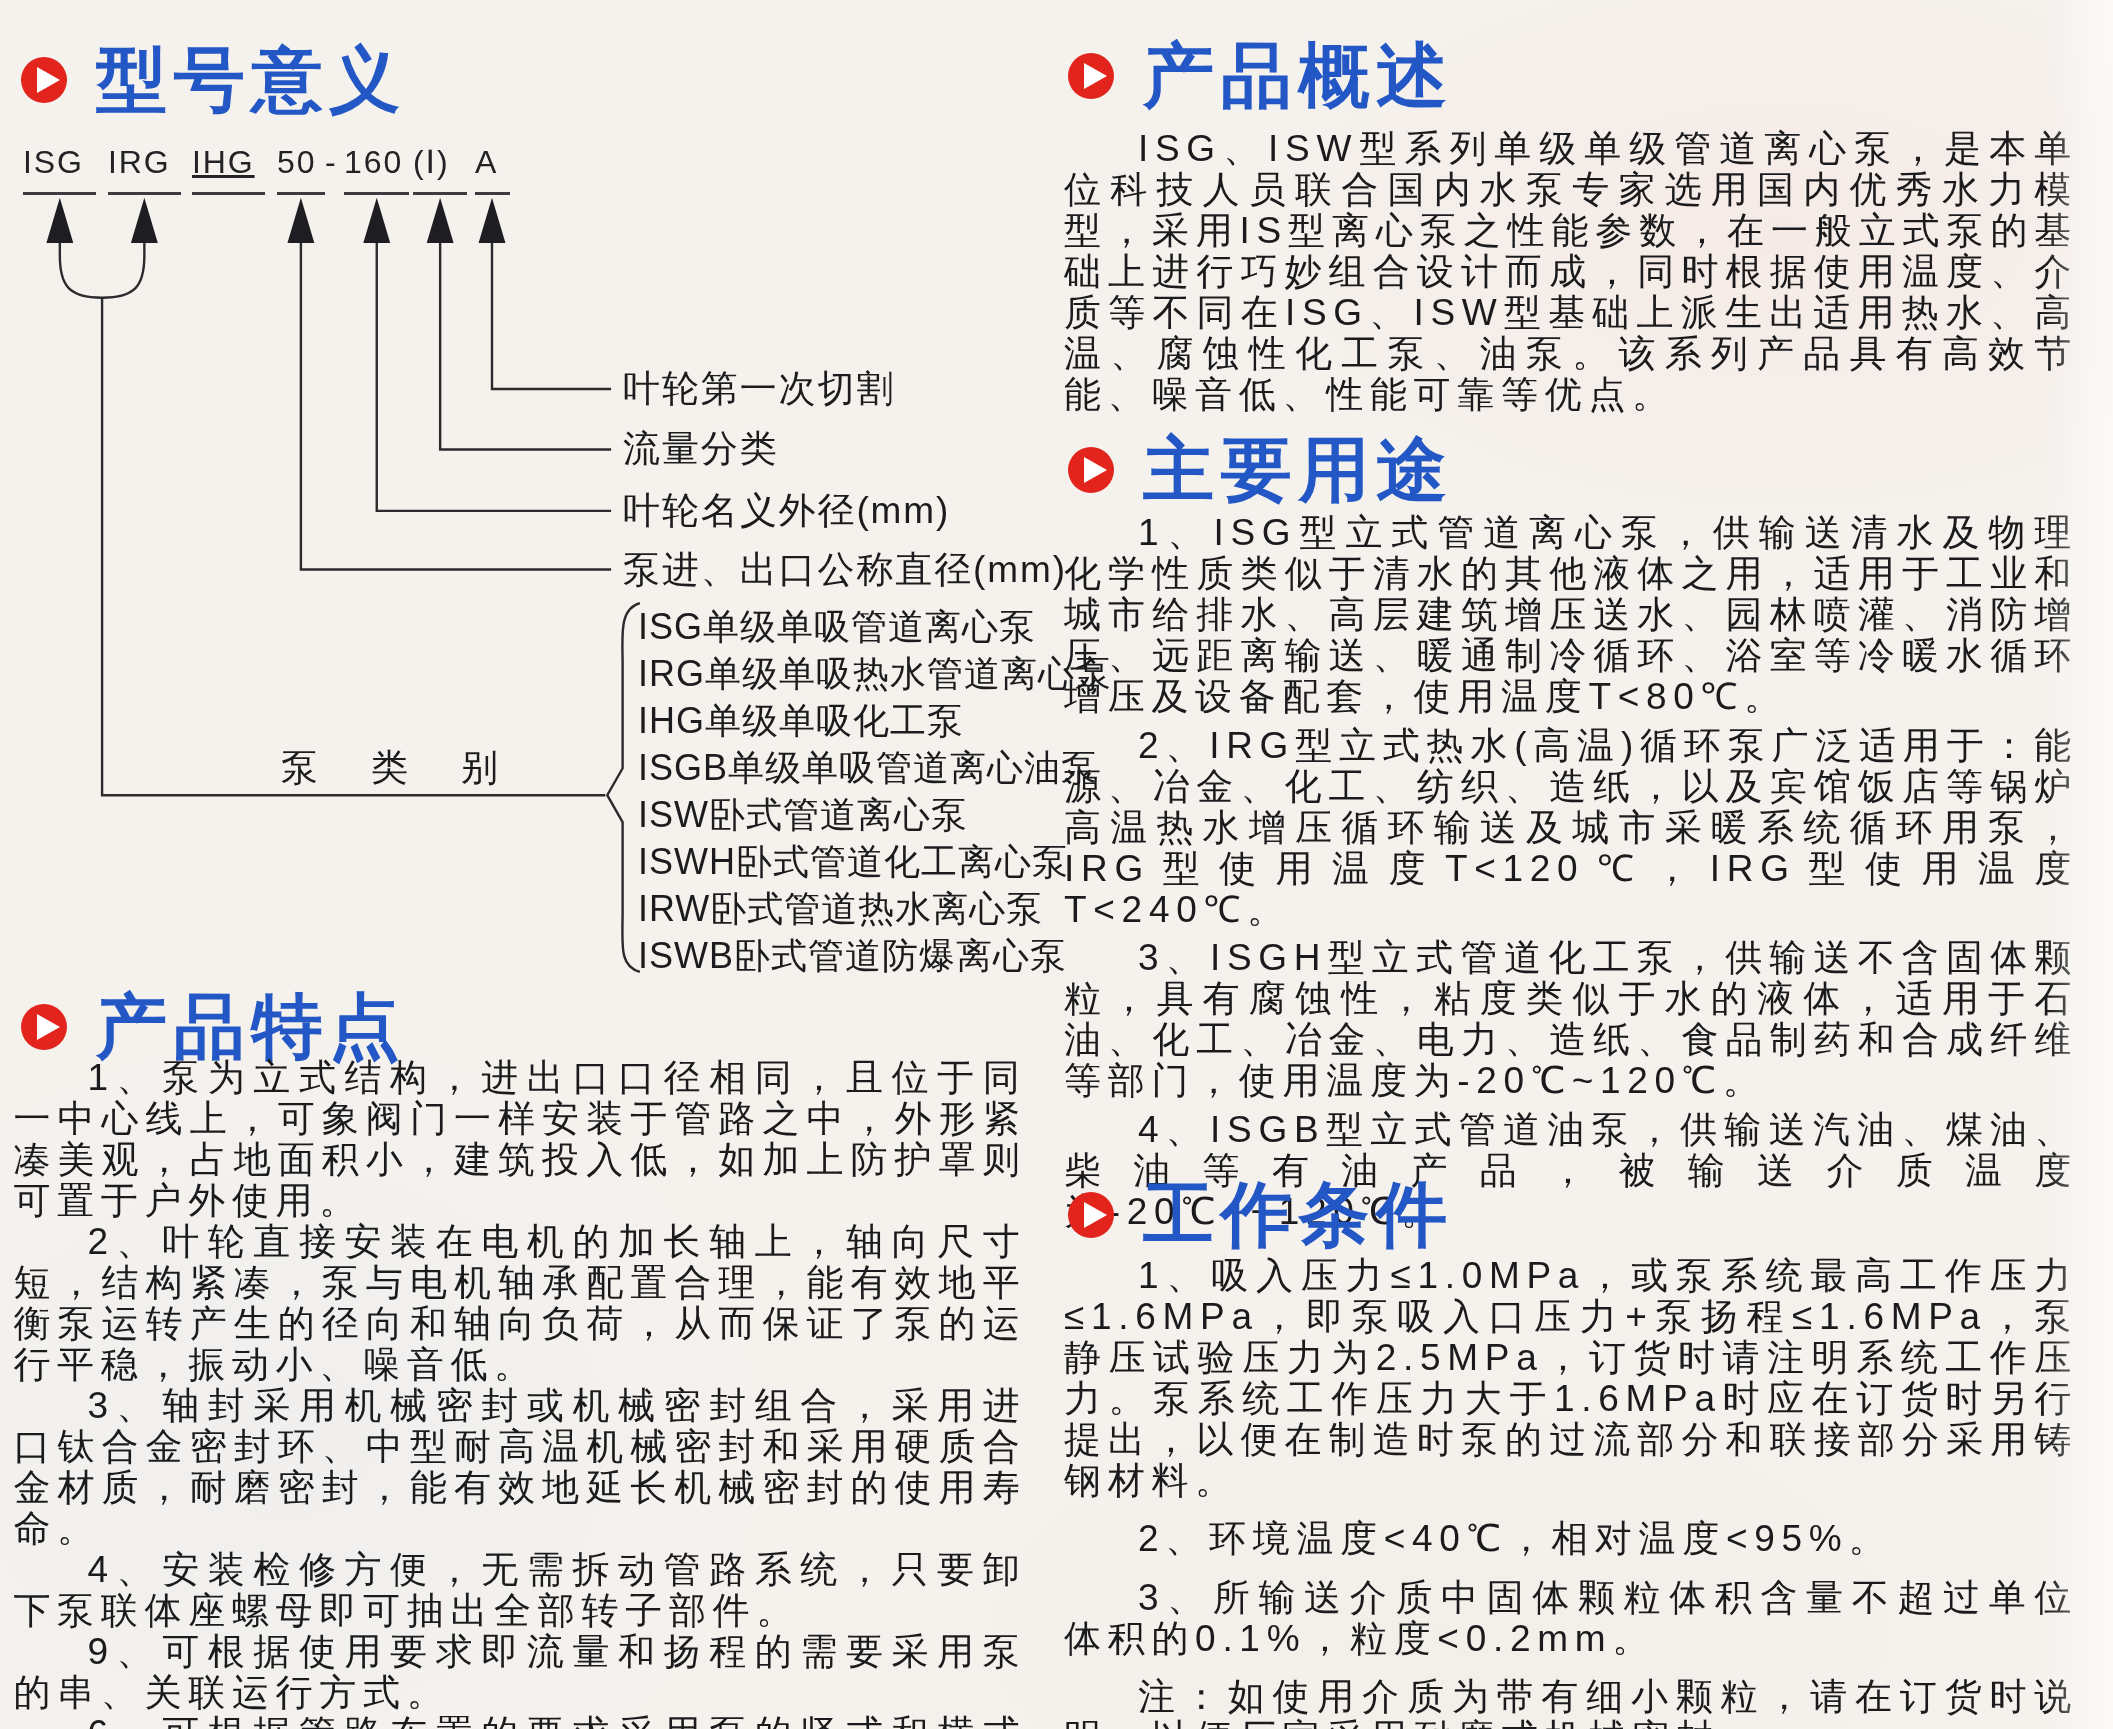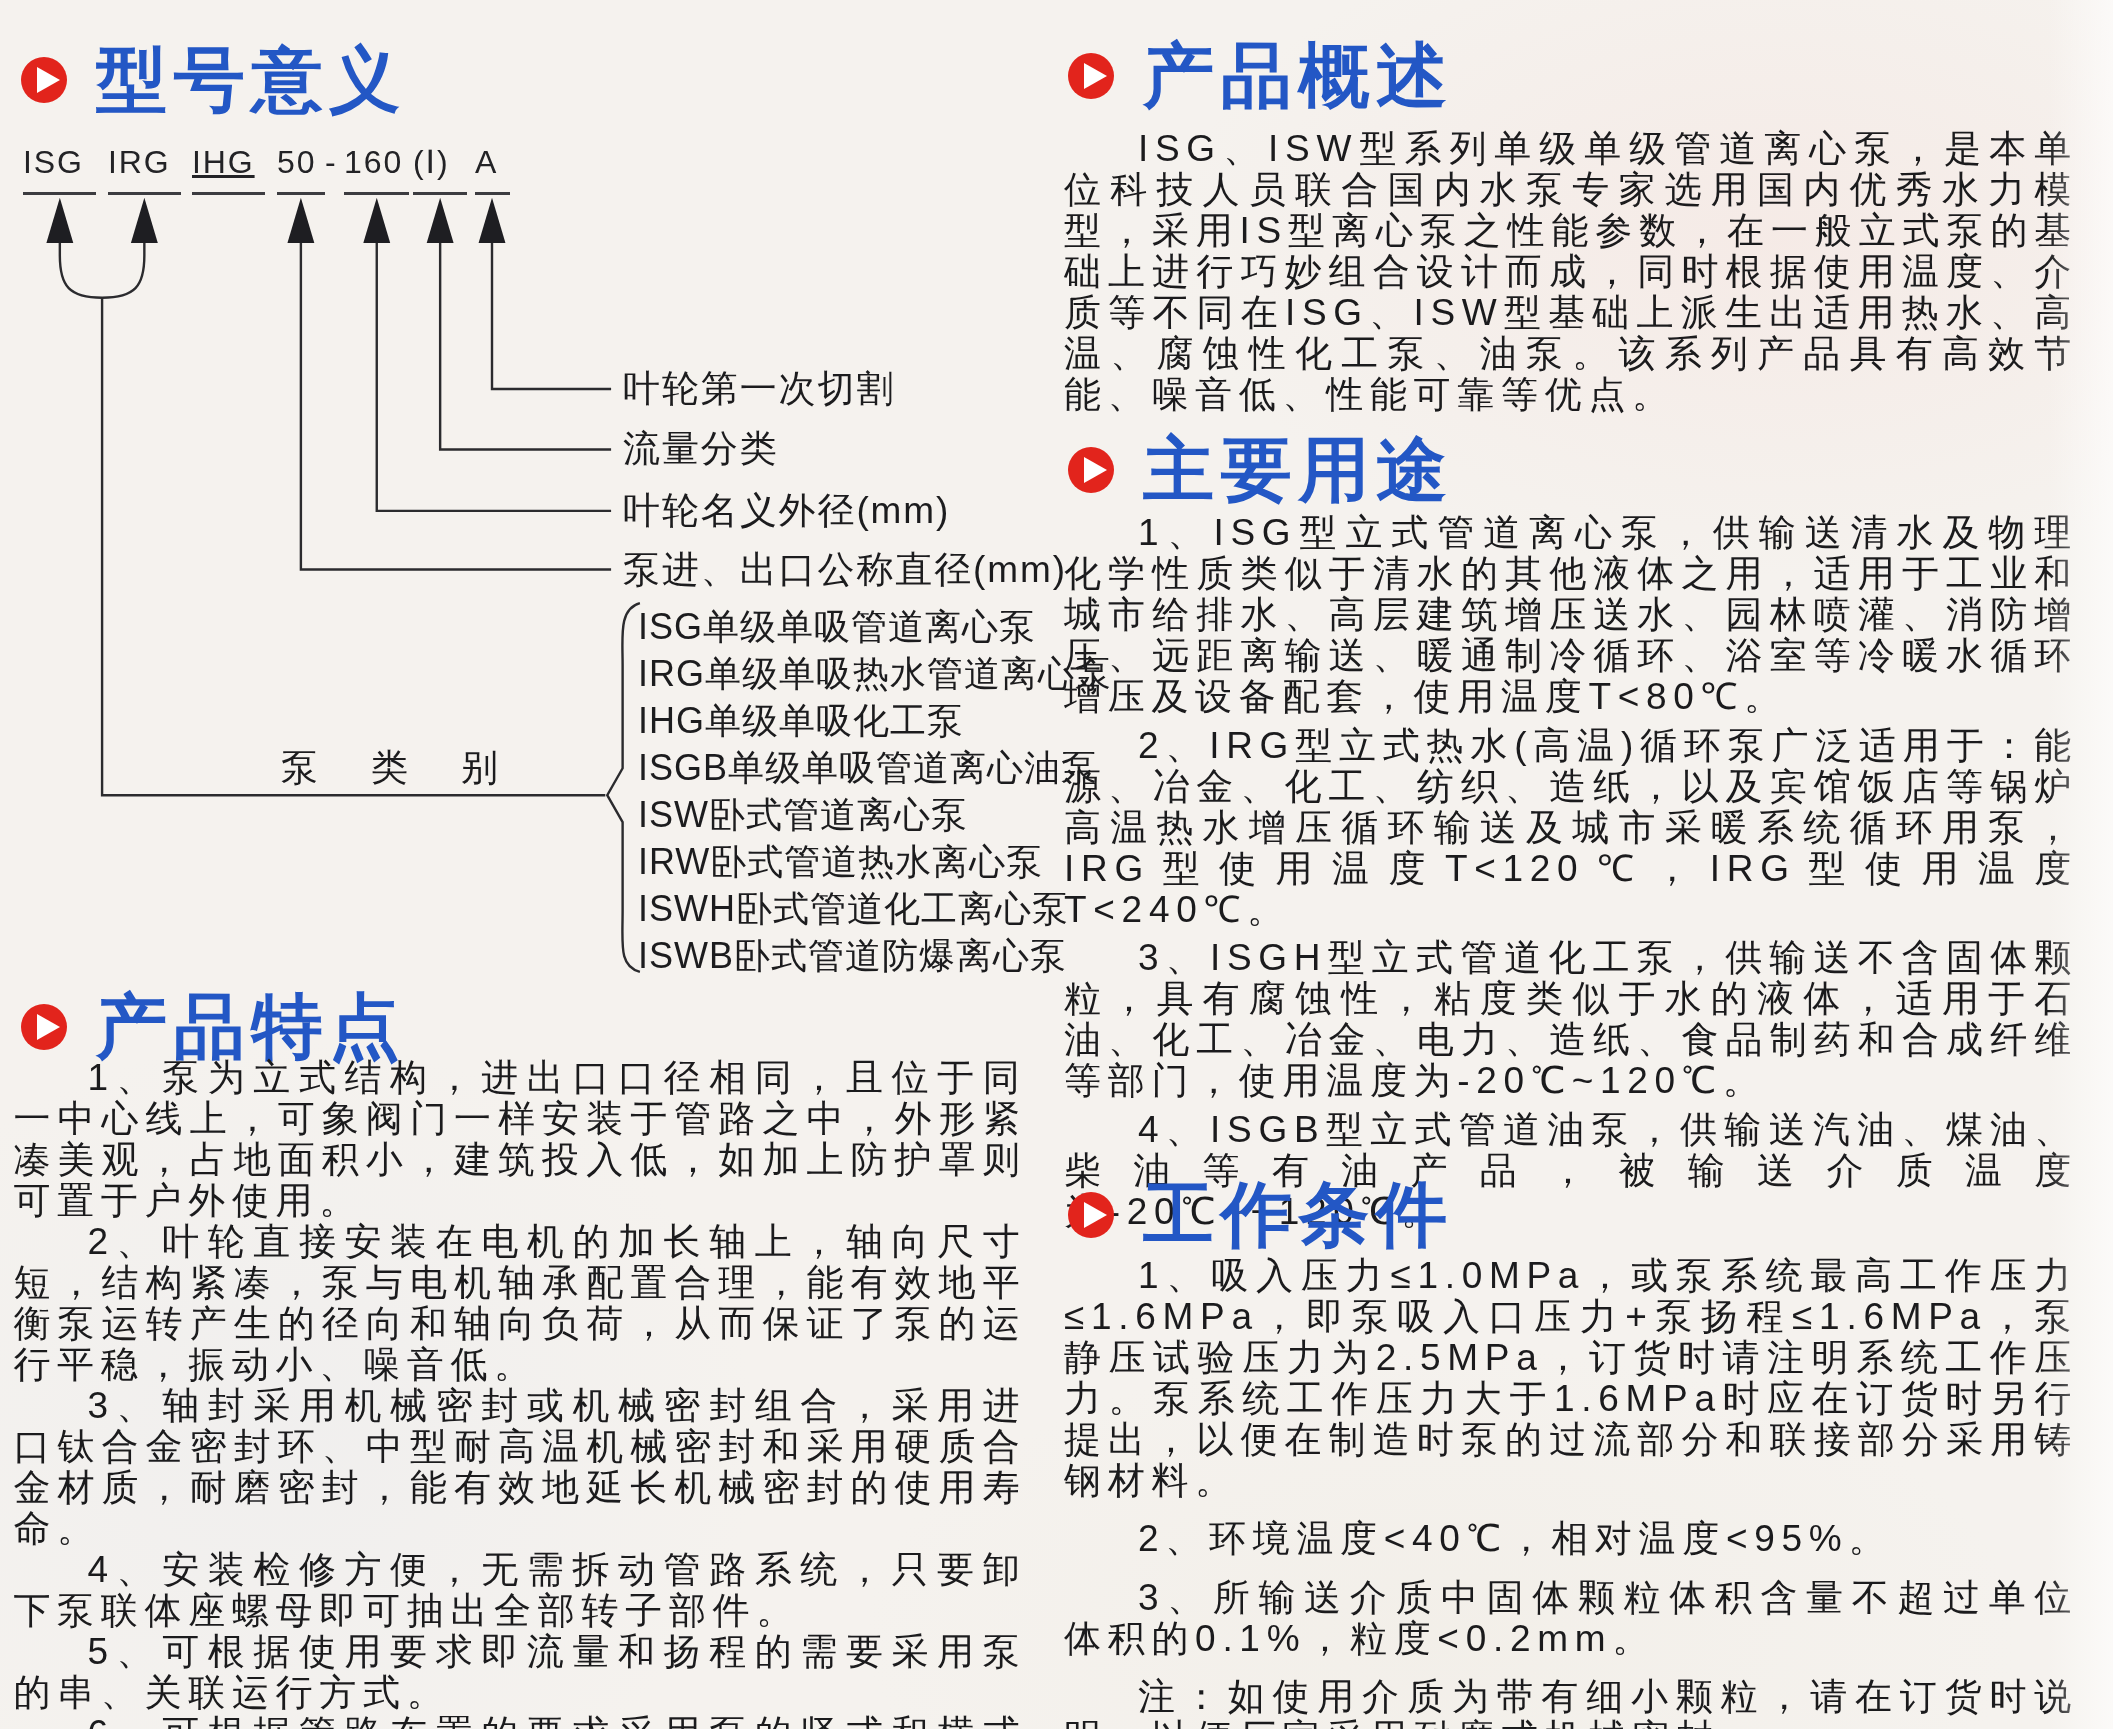--- a/index.html
+++ b/index.html
@@ -129,38 +129,38 @@
   <div class="diagram-label" style="left:623px;top:490px;">叶轮名义外径(mm)</div>
   <div class="diagram-label" style="left:623px;top:549px;">泵进、出口公称直径(mm)</div>
   <div class="diagram-label pump-category" style="left:281px;top:747px;">泵类别</div>
 
   <div class="pump-list">
     <div>ISG单级单吸管道离心泵</div>
     <div>IRG单级单吸热水管道离心泵</div>
     <div>IHG单级单吸化工泵</div>
     <div>ISGB单级单吸管道离心油泵</div>
     <div>ISW卧式管道离心泵</div>
+    <div>ISWH卧式管道化工离心泵</div>
     <div>IRW卧式管道热水离心泵</div>
-    <div>ISWH卧式管道化工离心泵</div>
     <div>ISWB卧式管道防爆离心泵</div>
   </div>
 
   <div class="sec-header" style="left:21px;top:991px;">
     <span class="bullet">
       <span class="tri"></span>
     </span>
     <span class="sec-title">产品特点</span>
   </div>
 
   <div class="body-text" style="left:13.4px;top:1057px;width:1013px;">
     <p>1、泵为立式结构，进出口口径相同，且位于同一中心线上，可象阀门一样安装于管路之中，外形紧凑美观，占地面积小，建筑投入低，如加上防护罩则可置于户外使用。</p>
     <p>2、叶轮直接安装在电机的加长轴上，轴向尺寸短，结构紧凑，泵与电机轴承配置合理，能有效地平衡泵运转产生的径向和轴向负荷，从而保证了泵的运行平稳，振动小、噪音低。</p>
     <p>3、轴封采用机械密封或机械密封组合，采用进口钛合金密封环、中型耐高温机械密封和采用硬质合金材质，耐磨密封，能有效地延长机械密封的使用寿命。</p>
     <p>4、安装检修方便，无需拆动管路系统，只要卸下泵联体座螺母即可抽出全部转子部件。</p>
-    <p>5、可根据使用要求即流量和扬程的需要采用泵的串、关联运行方式。</p>
+    <p>9、可根据使用要求即流量和扬程的需要采用泵的串、关联运行方式。</p>
     <p>6、可根据管路布置的要求采用泵的竖式和横式安装。</p>
   </div>
 
   <div class="sec-header" style="left:1068px;top:40px;">
     <span class="bullet">
       <span class="tri"></span>
     </span>
     <span class="sec-title">产品概述</span>
   </div>
 

